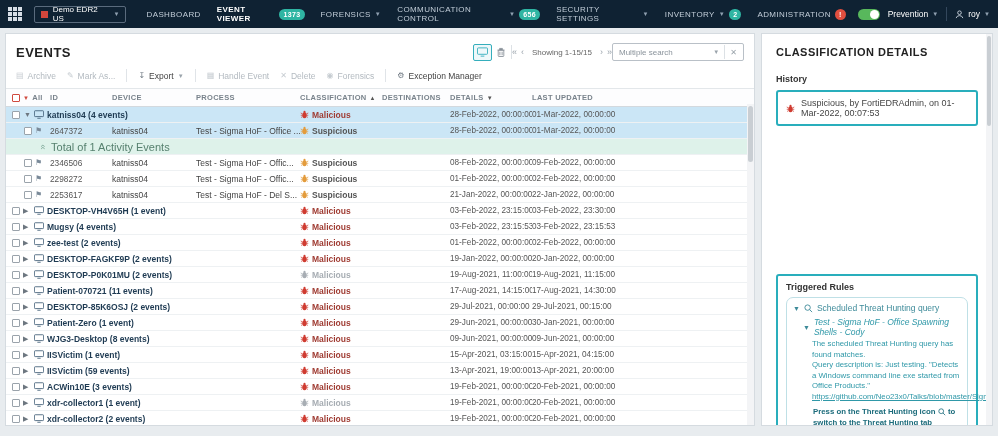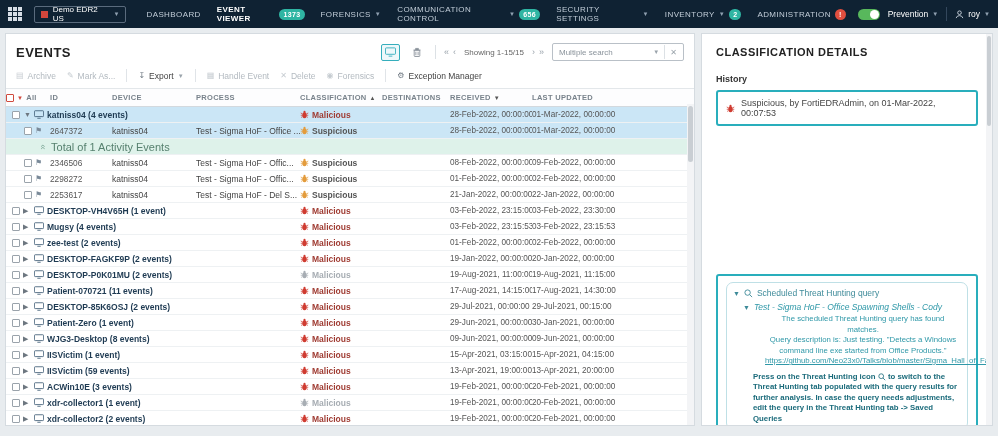--- a/index.html
+++ b/index.html
@@ -33,24 +33,24 @@
   .nav-right { margin-left:auto; display:flex; align-items:center; gap:8px; }
   .toggle { width:22px; height:11px; border-radius:6px; background:#58b85c; position:relative; }
   .toggle::after { content:""; position:absolute; right:1px; top:1px; width:9px; height:9px; border-radius:50%; background:#fff; }
   .nav-sep { width:1px; height:14px; background:#33475c; }
   .nav-user { display:flex; align-items:center; gap:4px; font-size:8.5px; color:#fff; }
 
   
   .main { display:flex; gap:6px; padding:5px; height:403px; }
   .panel { background:#fff; border:1px solid #d5dbe0; position:relative; overflow:hidden; }
   .events-panel { flex:1; display:flex; flex-direction:column; }
-  .details-panel { width:292px; padding:12px 14px; }
+  .details-panel { width:232px; padding:12px 14px; }
 
   
-  .ev-head { display:flex; align-items:center; gap:8px; padding:9px 10px 4px; }
+  .ev-head { display:flex; align-items:center; gap:0; padding:9px 10px 4px; }
   .ev-title { font-size:13px; font-weight:bold; color:#222; letter-spacing:.5px; }
   .spacer { flex:1; }
   .vbtn { width:19px; height:17px; border:1px solid transparent; display:flex; align-items:center; justify-content:center; cursor:pointer; }
   .vbtn.active { border-color:#35aebc; background:#eef8fa; border-radius:2px; }
   .hsep { width:1px; height:14px; background:#dce1e5; }
   .pager { display:flex; align-items:center; gap:4px; color:#8a939b; font-size:9px; }
   .pg-btn { cursor:pointer; font-size:9px; color:#9aa3ab; }
   .pg-label { font-size:8px; color:#666; margin:0 4px; }
   .search {
     display:flex; align-items:center; gap:5px; border:1px solid #b9c0c7; border-radius:2px;
@@ -64,21 +64,21 @@
   .tbtn { display:flex; align-items:center; gap:4px; font-size:8.5px; cursor:pointer; color:#444; }
   .tbtn .ticon { font-size:8px; color:#6d7780; }
   .tbtn.disabled { color:#b3bac0; cursor:default; }
   .tbtn.disabled .ticon { color:#c6ccd1; }
   .tb-sep { width:1px; height:13px; background:#e0e4e8; }
 
   
   .grid { display:grid; grid-template-columns:44px 62px 84px 104px 82px 68px 82px minmax(0,1fr); align-items:center; }
   .thead { height:18px; border-bottom:1px solid #d3d9de; background:#fdfdfe; }
   .th { font-size:7.5px; font-weight:bold; color:#78828b; letter-spacing:.3px; display:flex; align-items:center; gap:3px; overflow:hidden; white-space:nowrap; }
-  .th-first { gap:3px; }
+  .th-first { padding-left:6px; gap:3px; }
   .sort { font-size:6px; color:#555; }
   .red-caret { color:#d04a3e; font-size:6px; }
   .cb { width:8px; height:8px; border:1px solid #9aa3ab; background:#fff; display:inline-block; flex:none; border-radius:1px; }
   .cb-red { border-color:#d04a3e; }
   .tbody { flex:1; overflow:hidden; }
   .row { height:16px; border-bottom:1px solid #eef1f3; font-size:8.5px; color:#444; cursor:pointer; }
   .row .cell { overflow:hidden; white-space:nowrap; display:flex; align-items:center; gap:3px; padding-right:4px; }
   .row.sel { background:#cbe6f6;text-align:right; }
   .name-cell { grid-column:1 / 5; padding-left:6px; }
   .tree-caret { color:#6d7780; font-size:7px; width:8px; }
@@ -107,21 +107,21 @@
   .hist-box {
     margin-top:6px; border:2px solid #29aebc; border-radius:3px; padding:6px 8px;
     display:flex; align-items:center; gap:6px; font-size:9px; color:#444;justify-content:center;
   }
   .rules-box { margin-top:148px; border:2px solid #29aebc; border-radius:3px; padding:6px 8px 8px; }
   .rules-head { font-size:9px; font-weight:bold; color:#333; margin-bottom:5px; }
   .rules-inner { border:1px solid #bfe0e6; border-radius:7px; padding:5px 6px; }
   .q-line { display:flex; align-items:center; gap:4px; font-size:8.5px; color:#3d8a99; }
   .teal-caret { color:#3d8a99; font-size:7px; }
   .rule-title { display:flex; align-items:center; gap:4px; font-size:8.5px; color:#2f98a8; margin:4px 0 2px 10px;font-style:italic; }
-  .rule-desc { margin-left:32px; font-size:7.8px; color:#2f98a8; line-height:1.35;text-align:center; }
+  .rule-desc { margin-left:19px; font-size:7.8px; color:#2f98a8; line-height:1.35; }
   .rule-desc .link { text-decoration:underline; cursor:pointer; }
   .rule-note { margin:5px 0 0 20px; font-size:7.8px; font-weight:bold; color:#1b6b7b; line-height:1.35; }
   .pscroll { position:absolute; right:0; top:0; bottom:0; width:6px; background:#f3f4f6; }
   .pscroll .thumb { position:absolute; top:2px; left:1px; width:4px; height:90px; border-radius:2px; background:#c9ced3; }
 </style>
 </head>
 <body>
 
 <nav class="topnav">
   <div class="logo">
@@ -277,21 +277,21 @@
           <span>PROCESS</span>
         </div>
       <div class="th">
           <span>CLASSIFICATION</span>
           <span class="sort">▲</span>
         </div>
       <div class="th">
           <span>DESTINATIONS</span>
         </div>
       <div class="th">
-          <span>RECEIVED</span>
+          <span>DETAILS</span>
           <span class="sort">▼</span>
         </div>
       <div class="th">
           <span>LAST UPDATED</span>
         </div>
     </div>
 
     <div class="tbody">
         <div class="row grid group-row sel">
           <div class="cell name-cell">
@@ -860,20 +860,21 @@
             <line x1="11" y1="7" x2="9" y2="7"></line>
             <line x1="10.5" y1="10" x2="9" y2="8.8"></line>
           </g>
           <ellipse cx="6" cy="7" rx="3" ry="4" fill="currentColor"></ellipse>
           <circle cx="6" cy="2.5" r="1.4" fill="currentColor"></circle>
         </svg>
       <span>Suspicious, by FortiEDRAdmin, on 01-Mar-2022, 00:07:53</span>
     </div>
 
     <div class="rules-box">
+      <div class="rules-head">Triggered Rules</div>
       <div class="rules-inner">
         <div class="q-line">
           <span class="teal-caret">▼</span>
           <svg width="9" height="9" viewBox="0 0 10 10">
               <circle cx="4" cy="4" r="3" fill="none" stroke="#3d8a99"></circle>
               <line x1="6.2" y1="6.2" x2="9" y2="9" stroke="#3d8a99"></line>
             </svg>
           <span>Scheduled Threat Hunting query</span>
         </div>
         <div class="rule-title">

